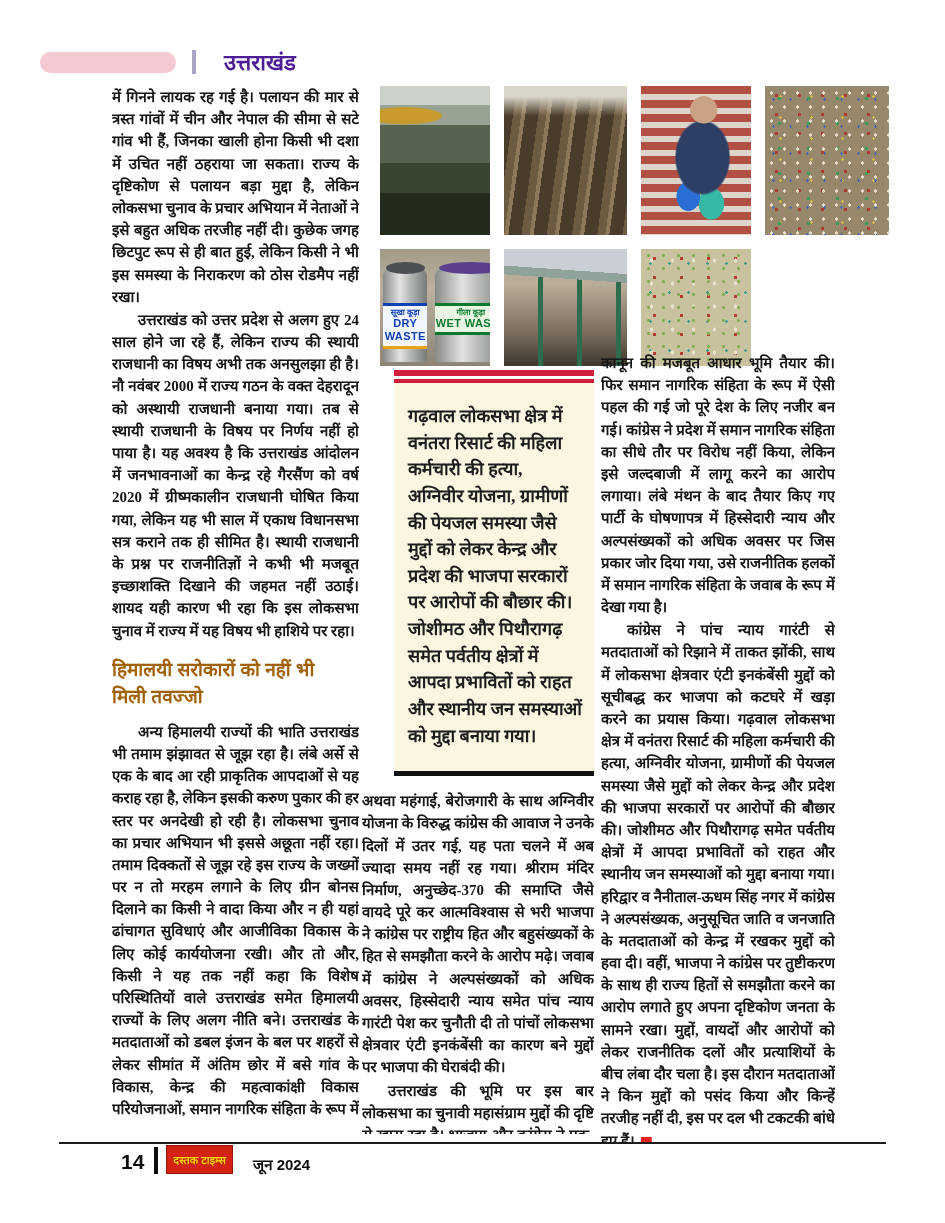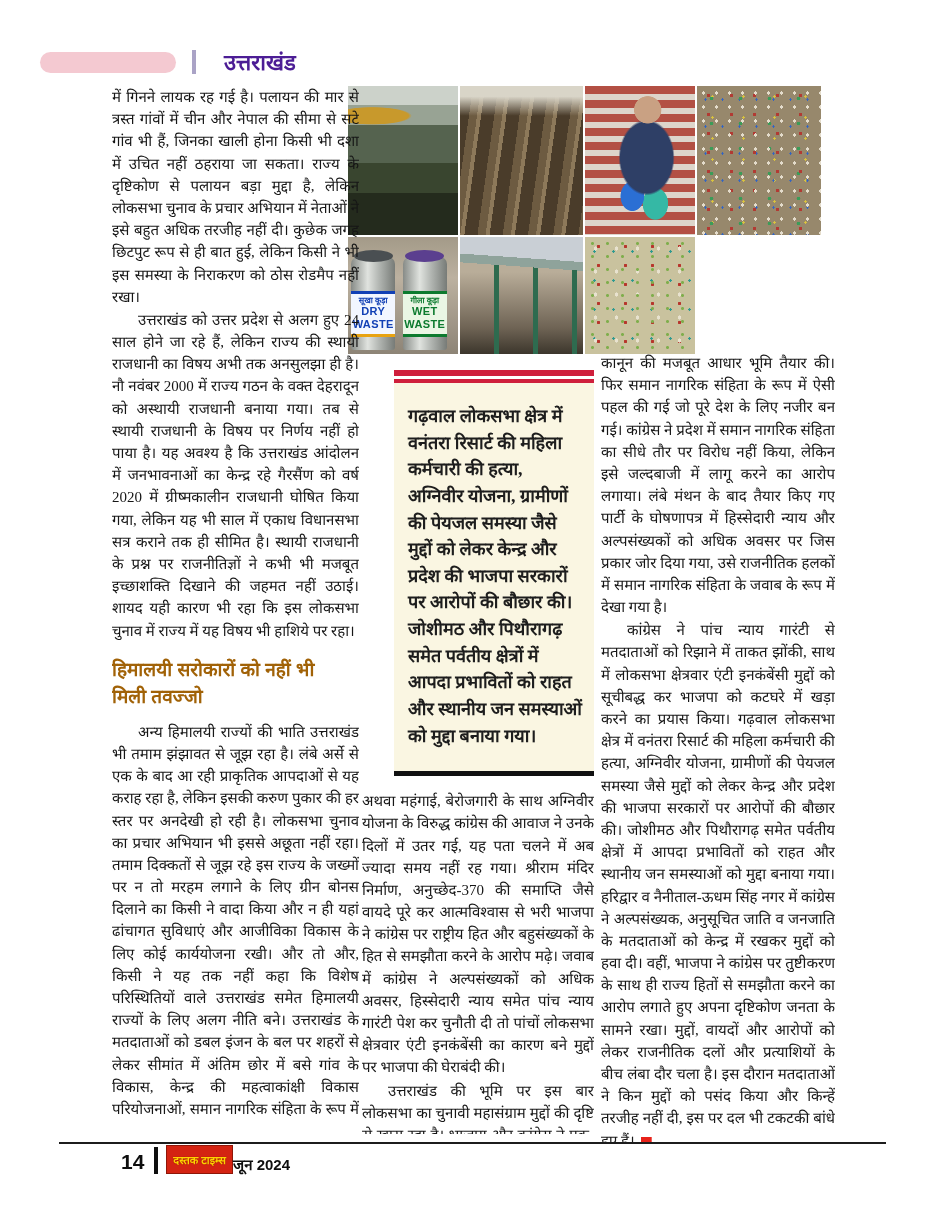--- a/index.html
+++ b/index.html
@@ -24,21 +24,21 @@
     position:absolute;left:224px;top:46px;
     font-size:22px;font-weight:bold;color:#4c1d95;
     font-family:"Liberation Sans","DejaVu Sans",sans-serif;
   }
   
   .col{
     position:absolute;
     font-size:15px;line-height:1.48;text-align:justify;
     overflow:hidden;
   }
-  .col p{margin:0 0 1px 0;}
+  .col p{margin:0 0 1px 0;font-weight:bold;}
   .col p.indent{text-indent:26px;}
   .col1{left:112px;top:86px;width:247px;height:1030px;}
   .col2{left:362px;top:358px;width:232px;height:776px;}
   .col3{left:601px;top:352px;width:234px;height:790px;}
   .subhead{
     font-family:"Liberation Sans","DejaVu Sans",sans-serif;
     font-size:19px;line-height:1.45;font-weight:bold;color:#a16207;
     margin:14px 16px 10px 0;text-align:left;
   }
   
@@ -48,22 +48,22 @@
   .pq-body{
     background:#faf6e2;
     padding:20px 12px 22px 14px;
     font-weight:bold;font-size:18px;line-height:1.48;
     color:#1d1d1d;text-align:left;
   }
   .pq-bottom{height:5px;background:#101010;}
   .endmark{color:#e8221a;font-size:14px;margin-left:5px;font-family:"DejaVu Sans",sans-serif;}
   
   .collage{
-    position:absolute;left:348px;top:86px;width:467px;height:266px;
-    display:grid;gap:2px;background:#ffffff;
+    position:absolute;left:380px;top:86px;width:467px;height:266px;
+    display:grid;gap:14px;background:#ffffff;
     grid-template-columns:23.5% 26.5% 23.5% 26.5%;
     grid-template-rows:56% 44%;
   }
   .ph{position:relative;overflow:hidden;}
   .ph-machine{
     background:
       radial-gradient(ellipse 60% 10% at 22% 20%, #c8992c 0 55%, transparent 60%),
       linear-gradient(180deg,#ccd2ca 0 13%,#98a394 13% 26%,#55634f 26% 52%,#39452f 52% 72%,#242b1d 72% 100%);
   }
   .ph-compost{
@@ -91,21 +91,21 @@
   }
   .ph-bins{
     background:linear-gradient(180deg,#a39a88 0%,#bcb1a0 35%,#8d8476 100%);
   }
   .bin{
     position:absolute;bottom:3%;height:80%;width:40%;
     background:linear-gradient(90deg,#878b87 0%,#e0e3df 38%,#b5b9b5 62%,#777b77 100%);
     border-radius:7px 7px 3px 3px;
   }
   .bin-dry{left:3%;}
-  .bin-wet{left:50%;}
+  .bin-wet{left:50%;padding-left:28px;}
   .bin-lid{position:absolute;top:-7px;left:6%;width:88%;height:12px;border-radius:50%;}
   .bin-dry .bin-lid{background:#4a4f52;}
   .bin-wet .bin-lid{background:#5b3f8f;}
   .bin-band{
     position:absolute;top:36%;left:0;right:0;
     text-align:center;font-family:"Liberation Sans","DejaVu Sans",sans-serif;
     font-weight:bold;padding:2px 0;line-height:1.2;
   }
   .bin-dry .bin-band{background:#f2f6ff;color:#1240b5;border-top:3px solid #1240b5;border-bottom:3px solid #e8a312;}
   .bin-wet .bin-band{background:#eaf6e4;color:#0c7a2e;border-top:3px solid #0c7a2e;border-bottom:3px solid #0c7a2e;}
@@ -135,21 +135,21 @@
   }
   .foot-page{font-size:21px;font-weight:bold;color:#0e0e0e;}
   .foot-bar{width:4px;height:27px;background:#0e0e0e;margin:0 8px 0 10px;}
   .foot-logo{
     background:#d42312;color:#ffd200;
     font-size:11px;font-weight:bold;
     padding:6px 6px;border:1px solid #8f1608;
     text-shadow:0 0 1px #7a1002;
     white-space:nowrap;
   }
-  .foot-issue{font-size:15px;font-weight:bold;color:#0e0e0e;margin-left:0;white-space:nowrap;}
+  .foot-issue{font-size:15px;font-weight:bold;color:#0e0e0e;margin-left:20px;white-space:nowrap;}
 </style>
 </head>
 <body>
 
 <div class="page">
 
   <div class="hdr-pill"></div>
   <div class="hdr-divider"></div>
   <div class="hdr-title">उत्तराखंड</div>
 

